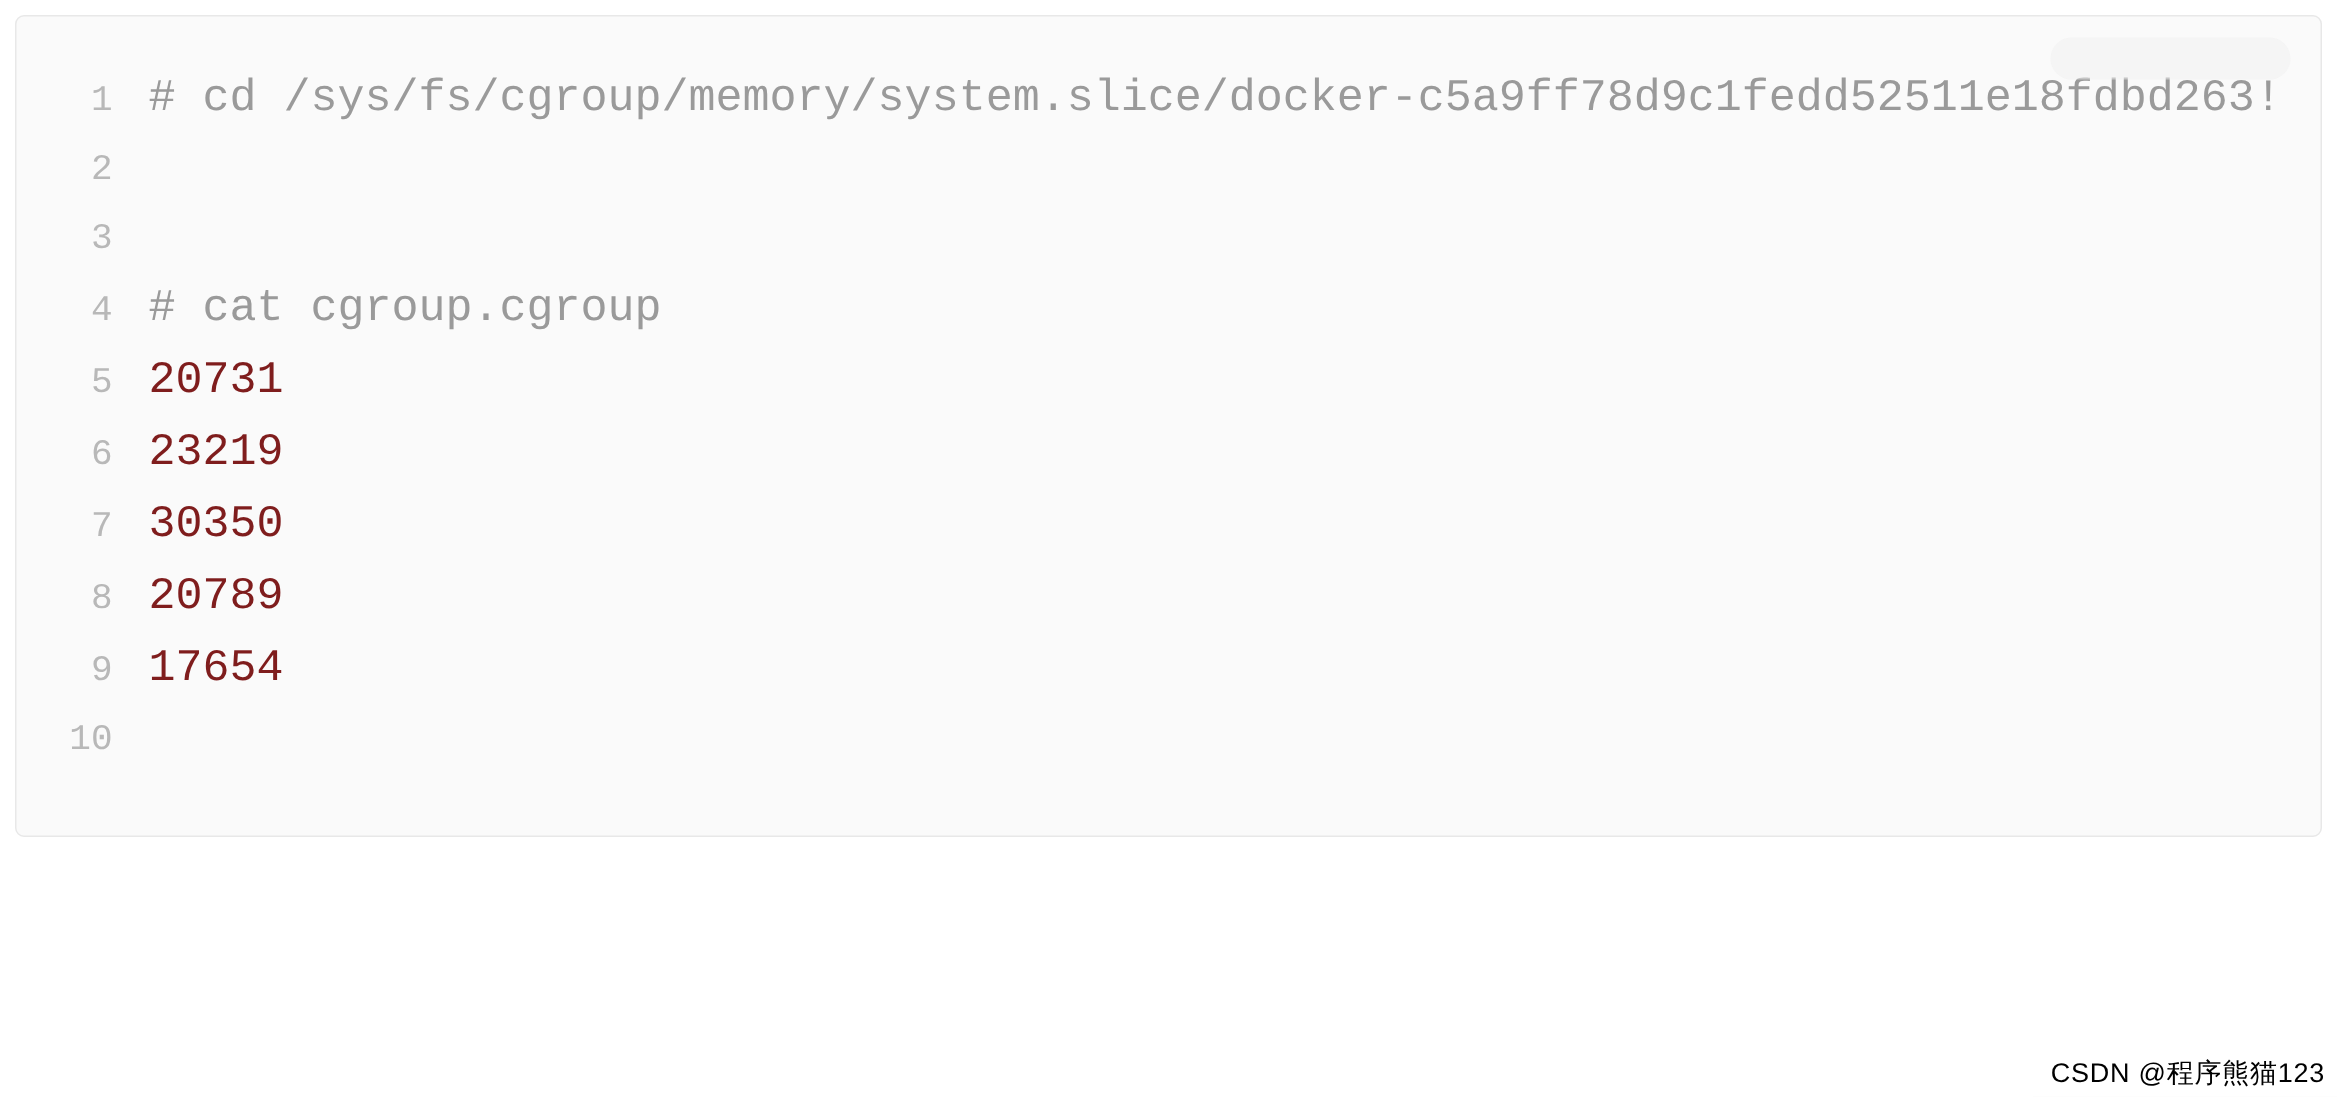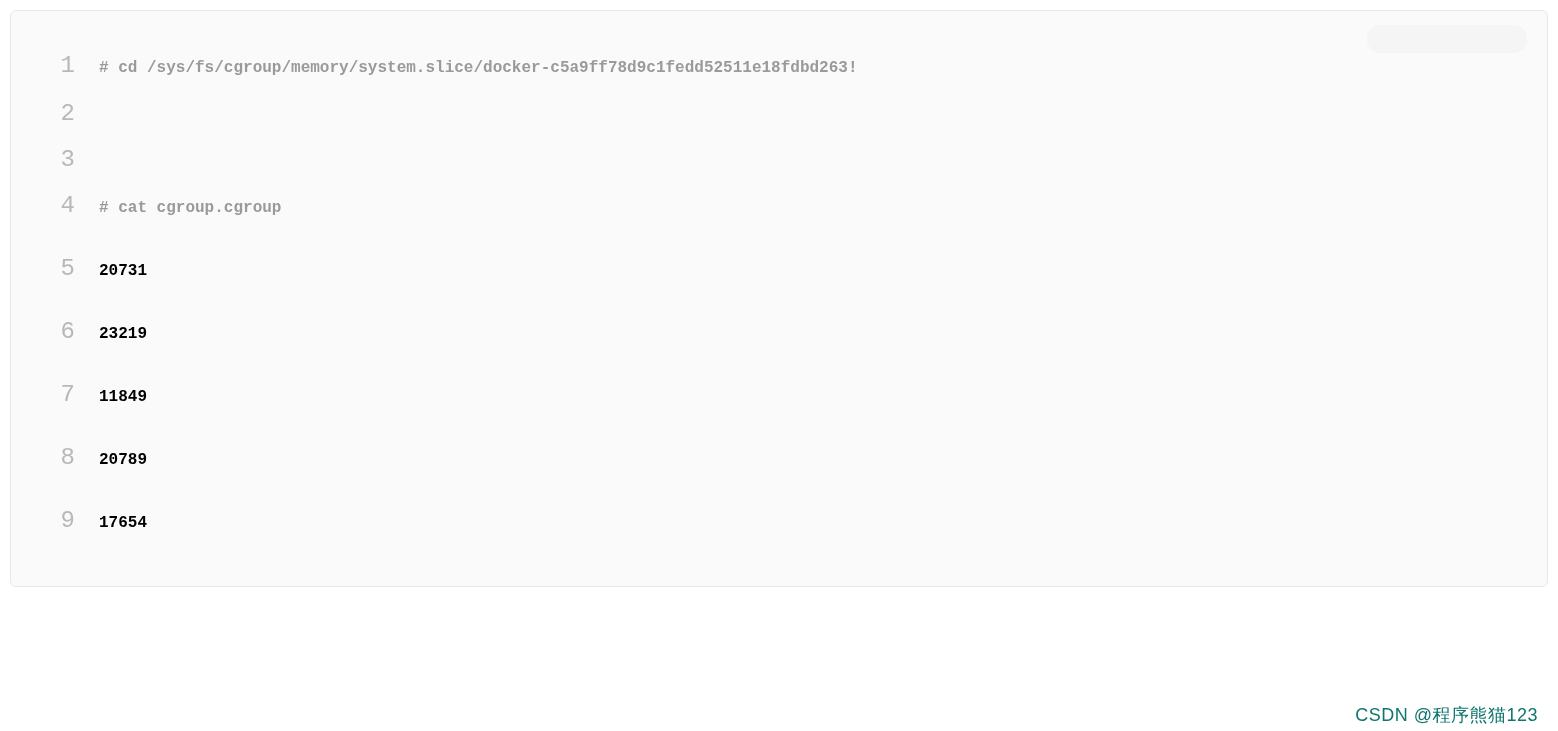--- a/index.html
+++ b/index.html
@@ -48,41 +48,39 @@
       text-align: right;
       color: #b8b8b8;
       font-size: 24px;
       font-weight: 400;
       user-select: none;
       padding-right: 0;
       flex-shrink: 0;
     }
     .line-content {
       padding-left: 24px;
-      font-size: 16px;
+      font-size: 30px;
       white-space: pre;
       overflow: hidden;
       text-overflow: clip;
       flex: 1;
-      font-weight: bold;
     }
     .comment {
       color: #9a9a9a;
     }
     .output {
-      color: #000000;
-      margin-top: 17px;
+      color: #7f1d1d;
     }
     .watermark {
       position: absolute;
       bottom: 4px;
-      right: 20px;
+      right: 8px;
       font-family: -apple-system, BlinkMacSystemFont, "Segoe UI", Helvetica, Arial, sans-serif;
       font-size: 18px;
-      color: #0f766e;
+      color: #000000;
       letter-spacing: 0.5px;
     }
   </style>
 </head>
 <body>
 
 <div class="code-block">
   <div class="copy-btn"></div>
   <div class="code-lines">
     <div class="code-line">
@@ -104,26 +102,30 @@
     <div class="code-line">
       <span class="line-number">5</span>
       <span class="line-content output">20731</span>
     </div>
     <div class="code-line">
       <span class="line-number">6</span>
       <span class="line-content output">23219</span>
     </div>
     <div class="code-line">
       <span class="line-number">7</span>
-      <span class="line-content output">11849</span>
+      <span class="line-content output">30350</span>
     </div>
     <div class="code-line">
       <span class="line-number">8</span>
       <span class="line-content output">20789</span>
     </div>
     <div class="code-line">
       <span class="line-number">9</span>
       <span class="line-content output">17654</span>
     </div>
+    <div class="code-line">
+      <span class="line-number">10</span>
+      <span class="line-content comment"></span>
+    </div>
   </div>
 </div>
 
 <div class="watermark">CSDN @程序熊猫123</div>
 
 </body></html>

